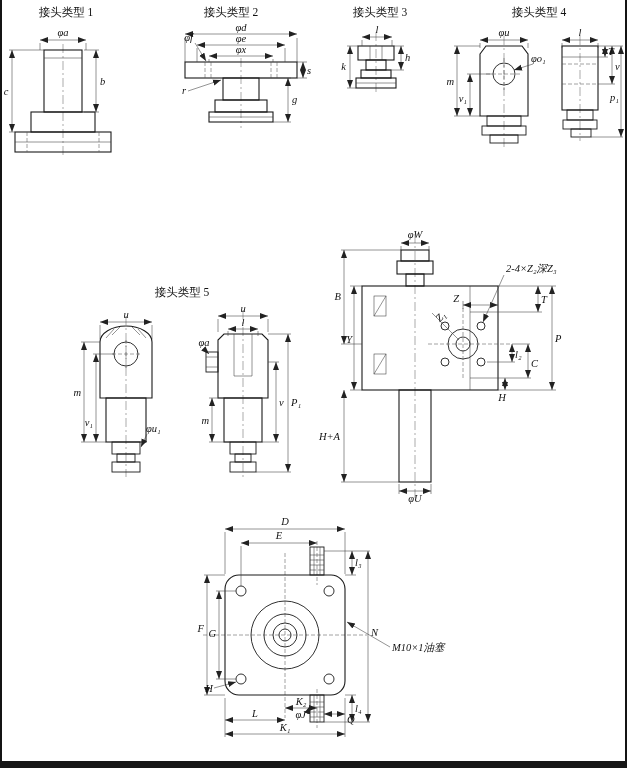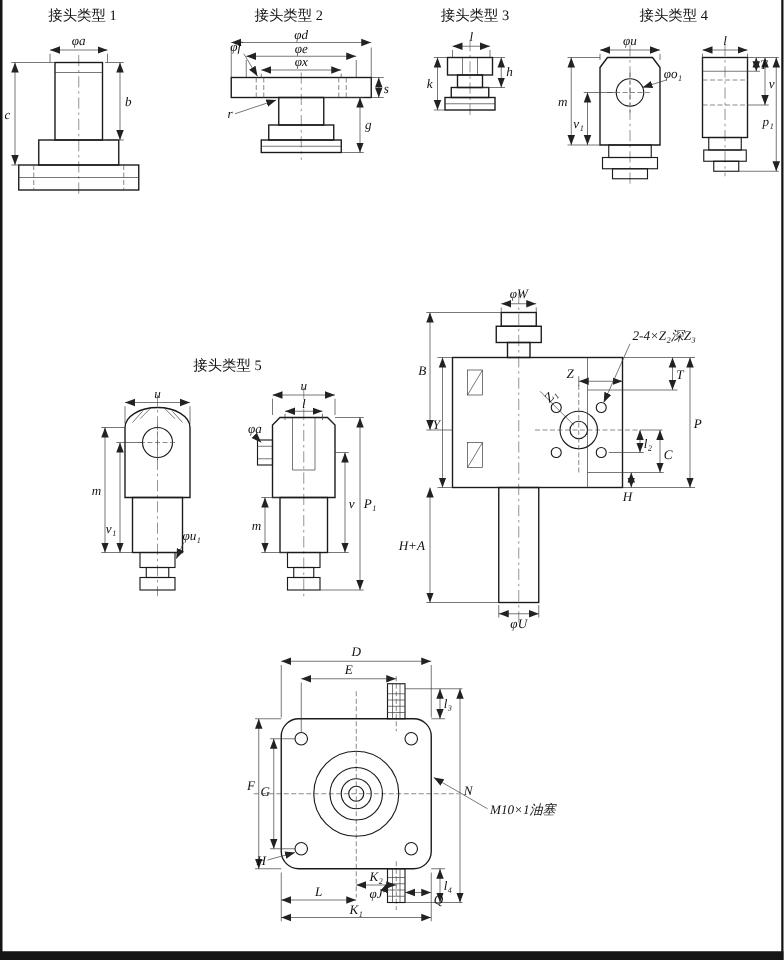--- a/index.html
+++ b/index.html
@@ -1,16 +1,16 @@
 <!DOCTYPE html>
 <html><head>
 <meta charset="utf-8">
 <style>
   html,body{margin:0;padding:0;background:#e8e8e8;}
-  .page{position:relative;width:627px;height:768px;background:#f0abfc;overflow:hidden;}
+  .page{position:relative;width:627px;height:768px;background:#8b5cf6;overflow:hidden;}
   svg{display:block;}
   .ol  {fill:none;stroke:#1a1a1a;stroke-width:1.1;}
   .ol2 {fill:none;stroke:#1a1a1a;stroke-width:0.9;}
   .hole{fill:none;stroke:#1a1a1a;stroke-width:0.9;}
   .thin{fill:none;stroke:#3a3a3a;stroke-width:0.55;}
   .dim {fill:none;stroke:#3a3a3a;stroke-width:0.55;}
   .cl  {fill:none;stroke:#555;stroke-width:0.5;stroke-dasharray:9 3 2 3;}
   .hid {fill:none;stroke:#555;stroke-width:0.55;stroke-dasharray:4 2;}
   text {font-family:"Liberation Serif","DejaVu Serif",serif;fill:#111;}
   .t-title{font-size:11.5px;font-style:normal;}

